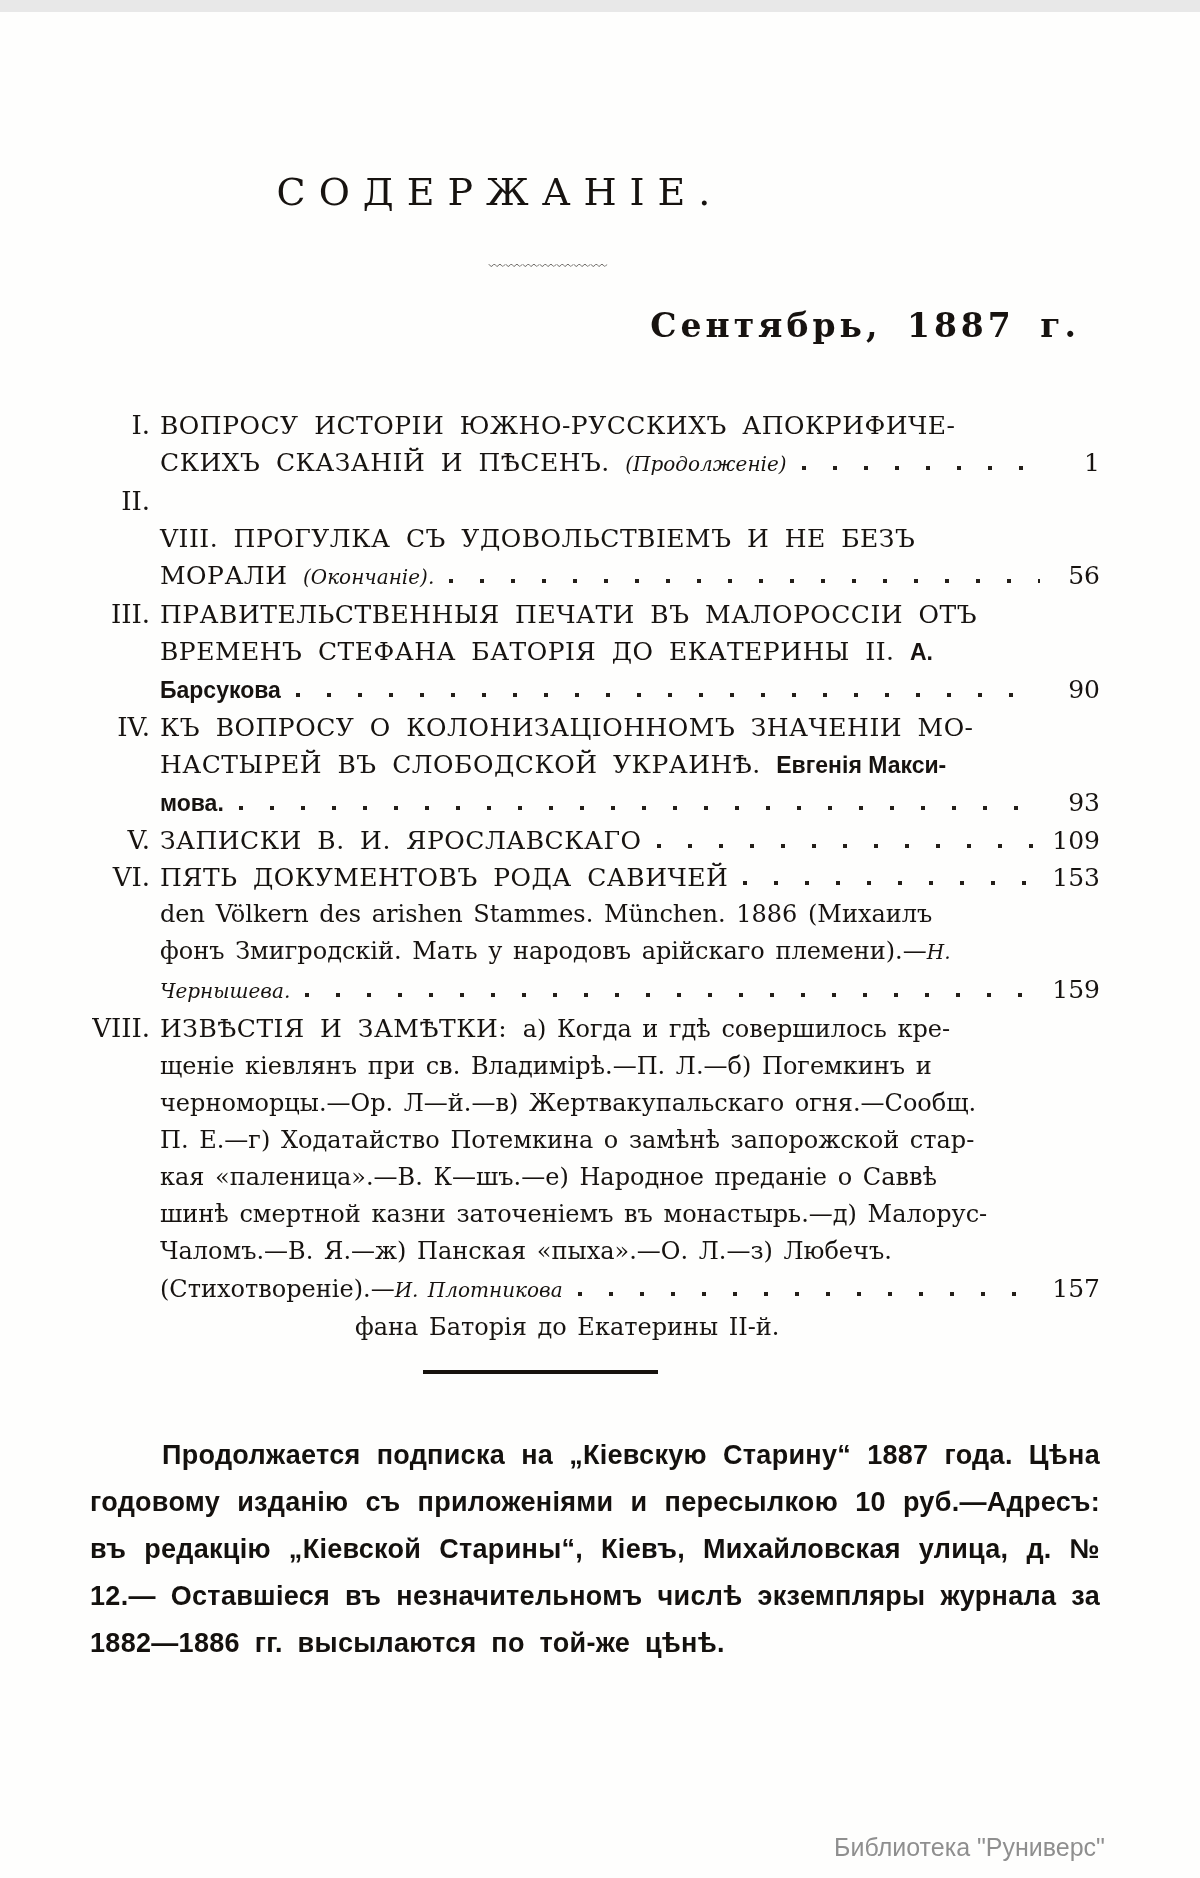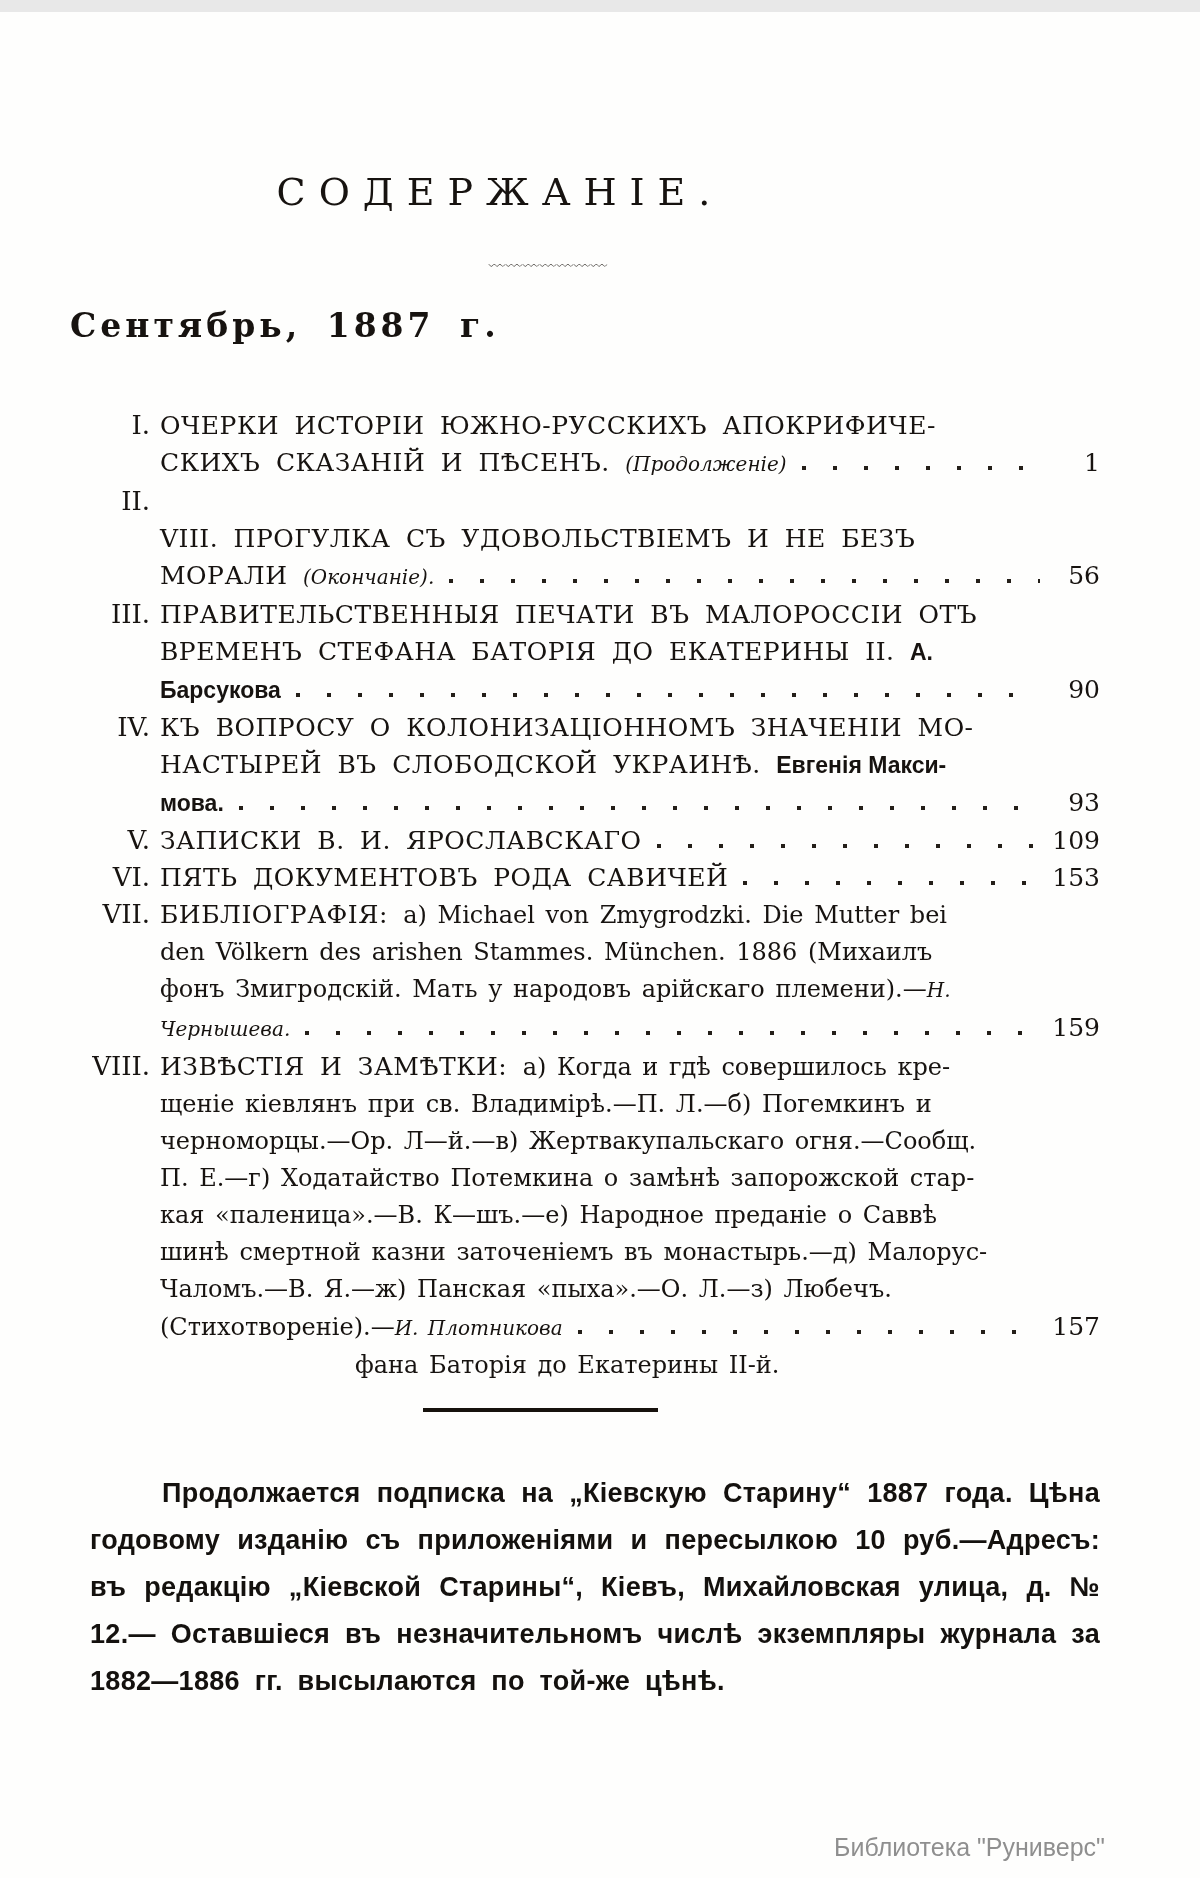--- a/index.html
+++ b/index.html
@@ -25,21 +25,21 @@
     text-align:center;
     transform:translateX(-47px);
     font-size:18px;
     letter-spacing:-1px;
     margin-top:34px;
     height:22px;
     overflow:hidden;
     color:#1c1712;
   }
   .subtitle {
-    text-align:left;
+    text-align:right;
     transform:translateX(-20px);
     margin-top:36px;
     font-size:33px;
     font-weight:700;
     letter-spacing:4px;
     word-spacing:10px;
     white-space:nowrap;
   }
 
   .toc { margin-top:62px; }
@@ -106,21 +106,21 @@
 
     <div class="title">СОДЕРЖАНІЕ.</div>
     <div class="ornament">﹏﹏﹏﹏﹏﹏﹏</div>
     <div class="subtitle">Сентябрь, 1887 г.</div>
 
     <div class="toc">
 
       <div class="entry">
         <div class="ln">
           <span class="n">I.</span>
-          <span class="c">ОЧЕРКИ ИСТОРІИ ЮЖНО-РУССКИХЪ АПОКРИФИЧЕ-</span>
+          <span class="c">ВОПРОСУ ИСТОРІИ ЮЖНО-РУССКИХЪ АПОКРИФИЧЕ-</span>
         </div>
         <div class="ln">
           <span class="n"></span>
           <span class="c">СКИХЪ СКАЗАНІЙ И ПѢСЕНЪ. </span>
           <span class="i">(Продолженіе)</span>
           <span class="ld"></span>
           <span class="pg">1</span>
         </div>
       </div>
 
@@ -189,25 +189,20 @@
       <div class="entry">
         <div class="ln">
           <span class="n">VI.</span>
           <span class="c">ПЯТЬ ДОКУМЕНТОВЪ РОДА САВИЧЕЙ</span>
           <span class="ld"></span>
           <span class="pg">153</span>
         </div>
       </div>
 
       <div class="entry">
-        <div class="ln">
-          <span class="n">VII.</span>
-          <span class="c">БИБЛІОГРАФІЯ: </span>
-          <span class="p">а) Michael von Zmygrodzki. Die Mutter bei</span>
-        </div>
         <div class="ln">
           <span class="n"></span>
           <span class="p">den Völkern des arishen Stammes. München. 1886 (Михаилъ</span>
         </div>
         <div class="ln">
           <span class="n"></span>
           <span class="p">фонъ Змигродскій. Мать у народовъ арійскаго племени).—</span>
           <span class="i">Н.</span>
         </div>
         <div class="ln">

